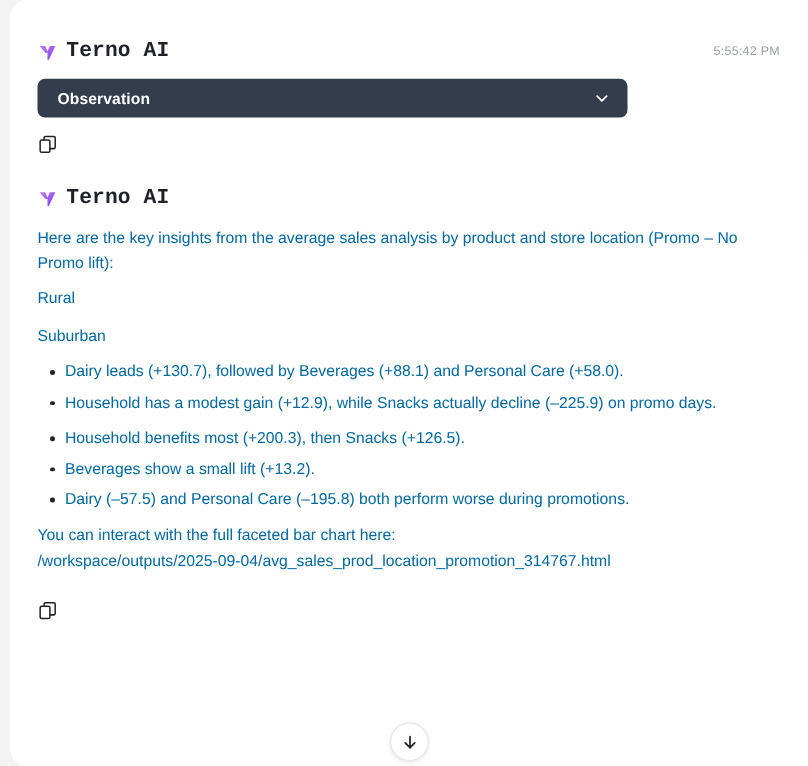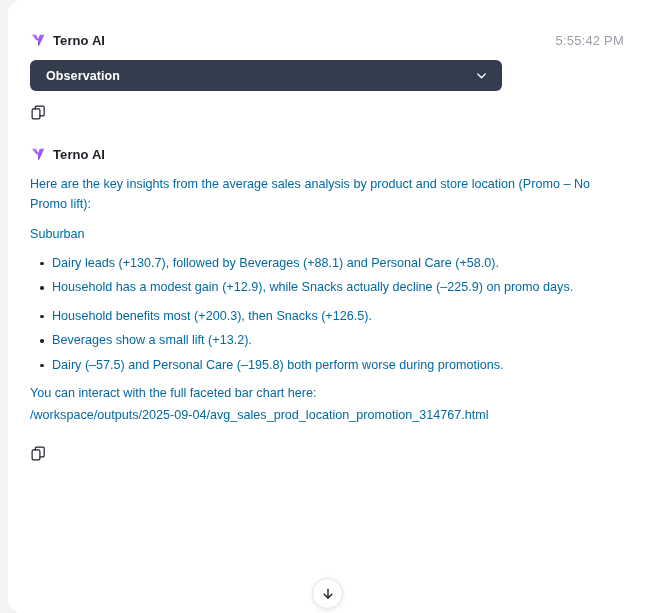--- a/index.html
+++ b/index.html
@@ -42,28 +42,29 @@
   .msg {
     position: relative;
     padding: 0 22px 0 22px;
   }
   .msg-head {
     display: flex;
     align-items: center;
     gap: 7px;
   }
   .brand-name {
-    font-size: 13px;
+    font-size: 17px;
     font-weight: bold;
     color: #1f2128;
     letter-spacing: 0.1px;
+    font-family: Liberation Mono, monospace;
   }
   .timestamp {
     margin-left: auto;
-    font-size: 13px;
+    font-size: 10px;
     color: #9aa0a9;
     letter-spacing: 0.2px;
   }
   .logo {
     width: 16px;
     height: 16px;
     flex: 0 0 16px;
     display: block;
   }
 
@@ -207,20 +208,21 @@
         <div class="msg-head">
           <svg class="logo" viewBox="0 0 24 24">
             <path d="M2.6 4.2 L9.2 4.2 L12 10.6 L14.8 4.2 L21.4 4.2 L13.6 20.6 L12 20.6 L12 12.4 L9.4 12.4 Z" fill="url(#g1)"></path>
           </svg>
           <span class="brand-name">Terno AI</span>
         </div>
 
         <div class="prose">
           <p>Here are the key insights from the average sales analysis by product and store location (Promo – No Promo lift):</p>
 
+          <p class="section-label">Rural</p>
 
           <p class="section-label" style="margin-top:11px;">Suburban</p>
           <ul>
             <li>Dairy leads (+130.7), followed by Beverages (+88.1) and Personal Care (+58.0).</li>
             <li>Household has a modest gain (+12.9), while Snacks actually decline (–225.9) on promo days.</li>
           </ul>
 
           <ul>
             <li>Household benefits most (+200.3), then Snacks (+126.5).</li>
             <li>Beverages show a small lift (+13.2).</li>

